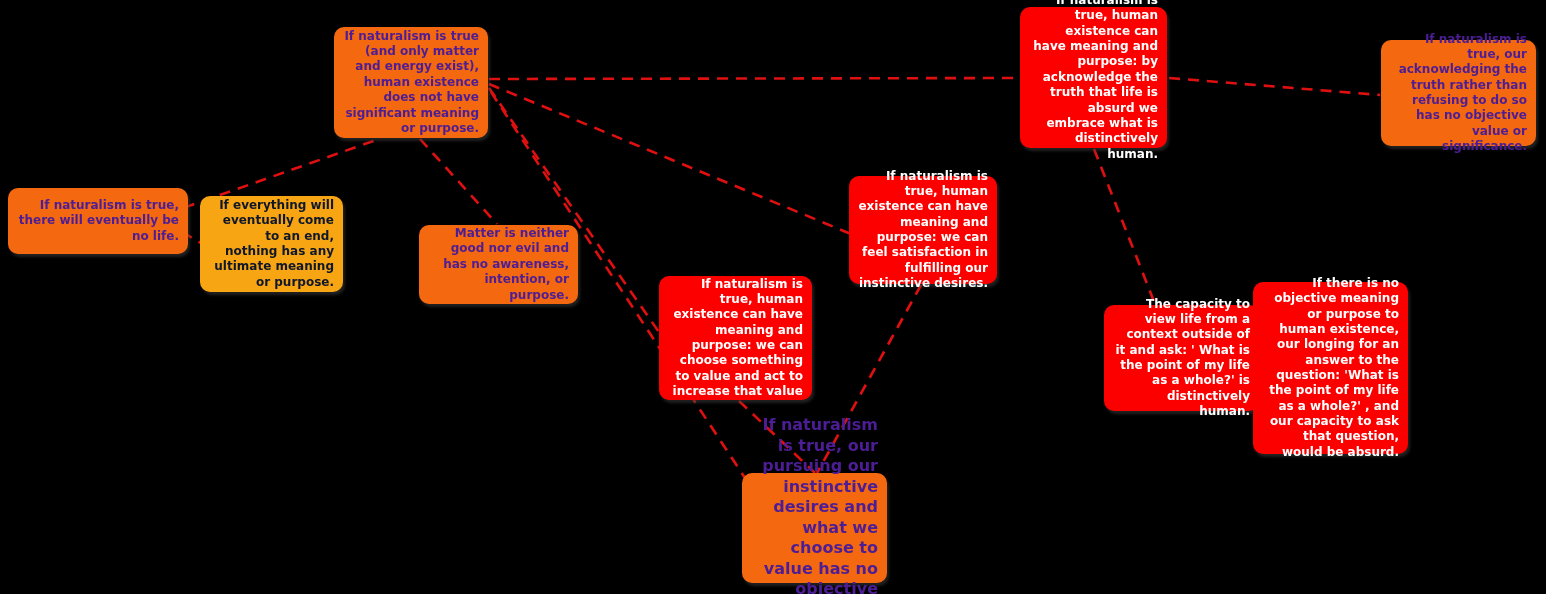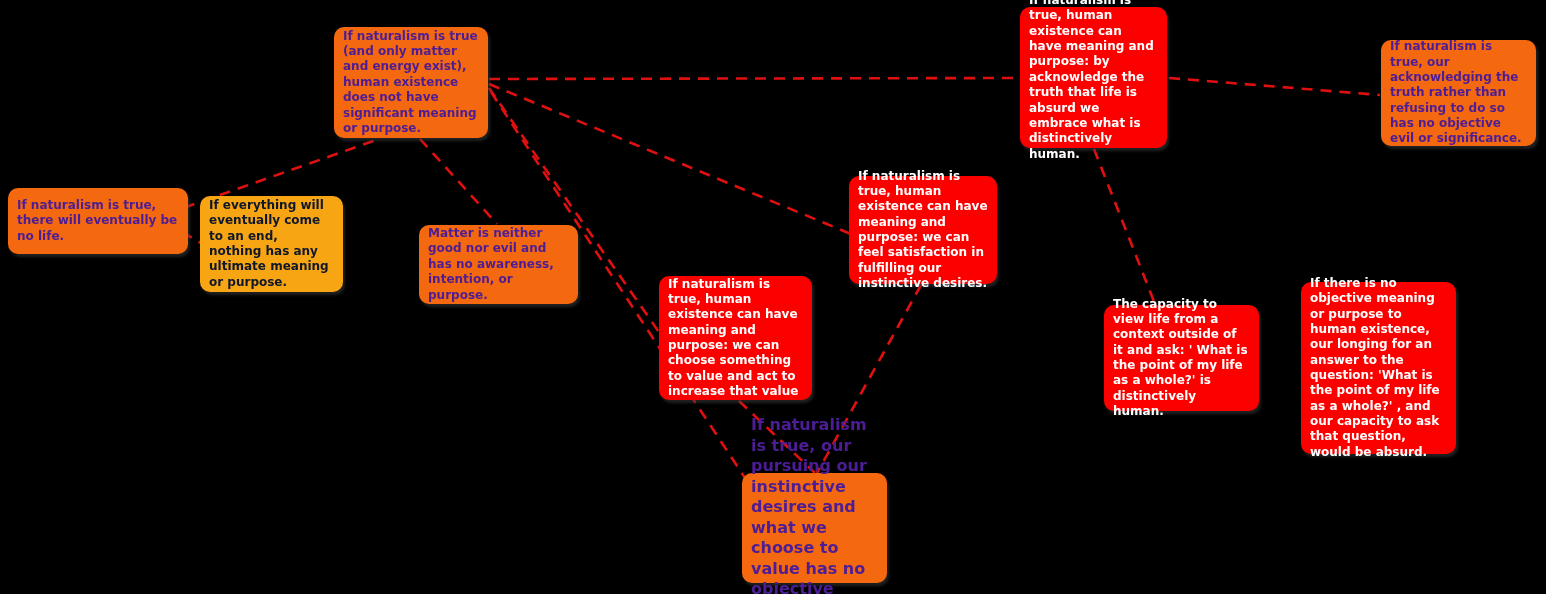--- a/index.html
+++ b/index.html
@@ -24,21 +24,21 @@
     height: 594px;
     pointer-events: none;
   }
   .node {
     position: absolute;
     box-sizing: border-box;
     border-radius: 10px;
     display: flex;
     align-items: center;
     justify-content: center;
-    text-align: left;
+    text-align: right;
     font-weight: bold;
     line-height: 1.28;
     padding: 7px 9px;
     box-shadow: 2px 3px 3px rgba(60,60,60,0.55);
     z-index: 5;
     word-wrap: break-word;
     hyphens: none;
   }
   .node-orange {
     background: #F4690F;
@@ -75,18 +75,18 @@
 
   <div id="node-layer">
       <div class="node node-orange" style="left: 8px; top: 188px; width: 180px; height: 66px; font-size: 12px;">If naturalism is true, there will eventually be no life.</div>
       <div class="node node-amber" style="left: 200px; top: 196px; width: 143px; height: 96px; font-size: 12px;">If everything will eventually come to an end, nothing has any ultimate meaning or purpose.</div>
       <div class="node node-orange" style="left: 334px; top: 27px; width: 154px; height: 111px; font-size: 12px;">If naturalism is true (and only matter and energy exist), human existence does not have significant meaning or purpose.</div>
       <div class="node node-orange" style="left: 419px; top: 225px; width: 159px; height: 79px; font-size: 12px;">Matter is neither good nor evil and has no awareness, intention, or purpose.</div>
       <div class="node node-red" style="left: 659px; top: 276px; width: 153px; height: 124px; font-size: 12px;">If naturalism is true, human existence can have meaning and purpose: we can choose something to value and act to increase that value</div>
       <div class="node node-red" style="left: 849px; top: 176px; width: 148px; height: 108px; font-size: 12px;">If naturalism is true, human existence can have meaning and purpose: we can feel satisfaction in fulfilling our instinctive desires.</div>
       <div class="node node-orange" style="left: 742px; top: 473px; width: 145px; height: 110px; font-size: 16px;">If naturalism is true, our pursuing our instinctive desires and what we choose to value has no objective value or significance.</div>
       <div class="node node-red" style="left: 1020px; top: 7px; width: 147px; height: 141px; font-size: 12px;">If naturalism is true, human existence can have meaning and purpose: by acknowledge the truth that life is absurd we embrace what is distinctively human.</div>
-      <div class="node node-orange" style="left: 1381px; top: 40px; width: 155px; height: 106px; font-size: 12px;">If naturalism is true, our acknowledging the truth rather than refusing to do so has no objective evil or significance.</div>
+      <div class="node node-orange" style="left: 1381px; top: 40px; width: 155px; height: 106px; font-size: 12px;">If naturalism is true, our acknowledging the truth rather than refusing to do so has no objective value or significance.</div>
       <div class="node node-red" style="left: 1077px; top: 305px; width: 155px; height: 106px; font-size: 12px; margin-left: 27px;">The capacity to view life from a context outside of it and ask: ' What is the point of my life as a whole?' is distinctively human.</div>
-      <div class="node node-red" style="left: 1253px; top: 282px; width: 155px; height: 172px; font-size: 12px; margin-left: 48px;">If there is no objective meaning or purpose to human existence, our longing for an answer to the question: 'What is the point of my life as a whole?' , and our capacity to ask that question, would be absurd.</div>
+      <div class="node node-red" style="left: 1253px; top: 282px; width: 155px; height: 172px; font-size: 12px;">If there is no objective meaning or purpose to human existence, our longing for an answer to the question: 'What is the point of my life as a whole?' , and our capacity to ask that question, would be absurd.</div>
     </div>
 
 </div>
 
 </body></html>

